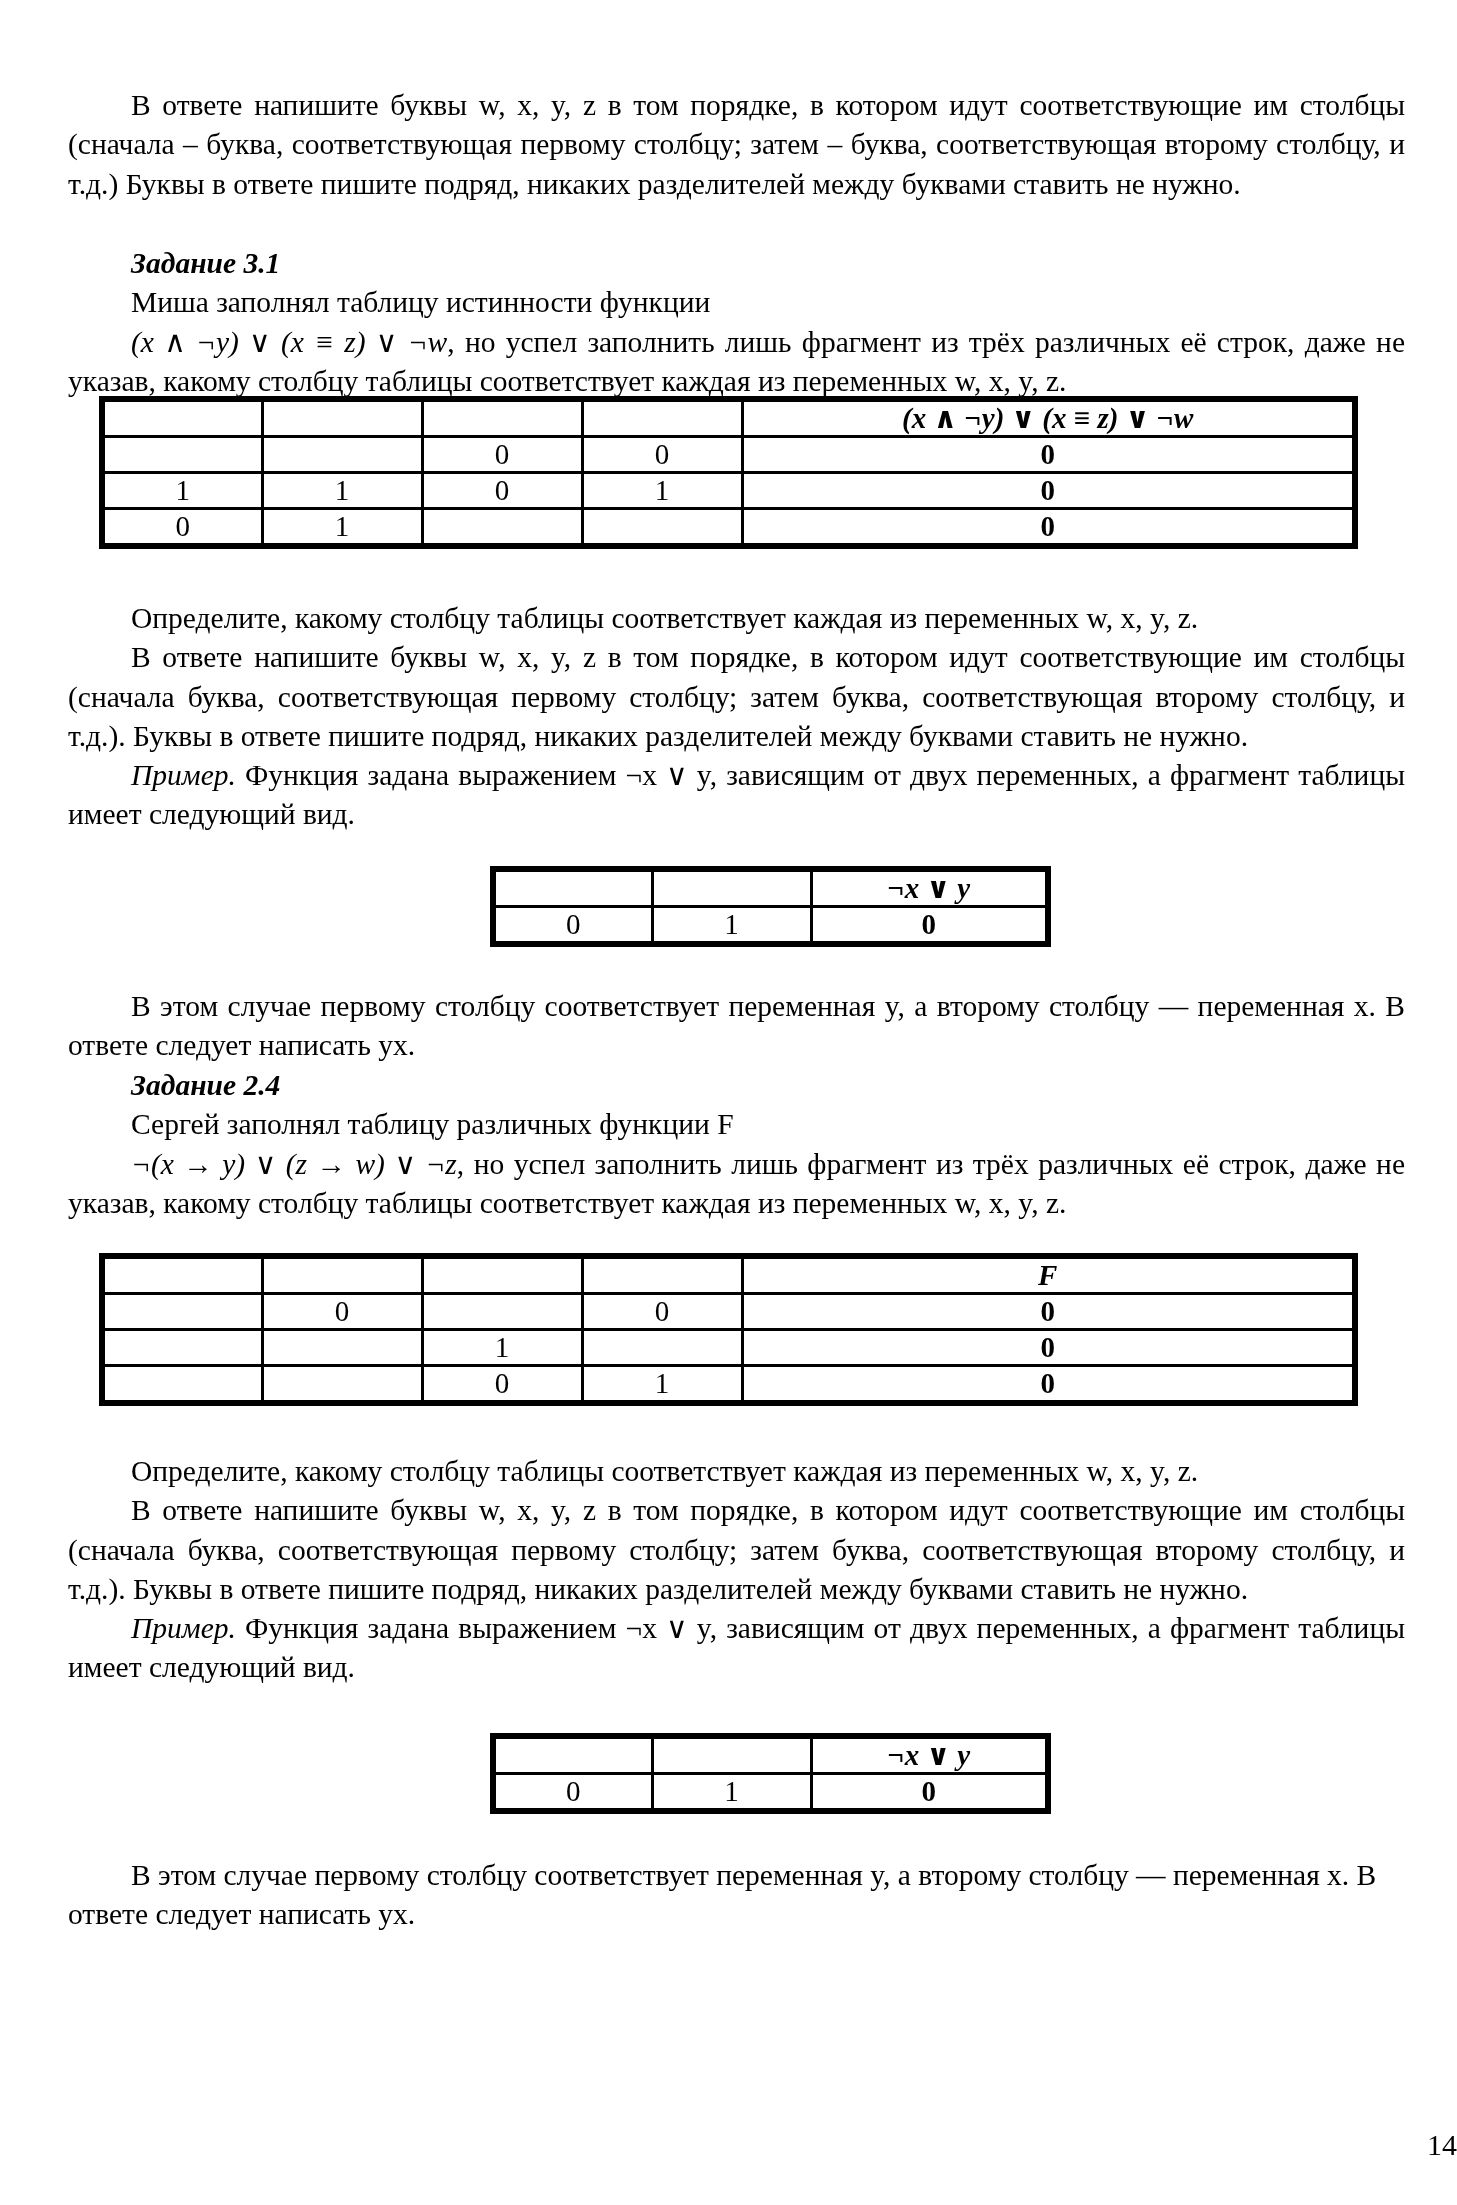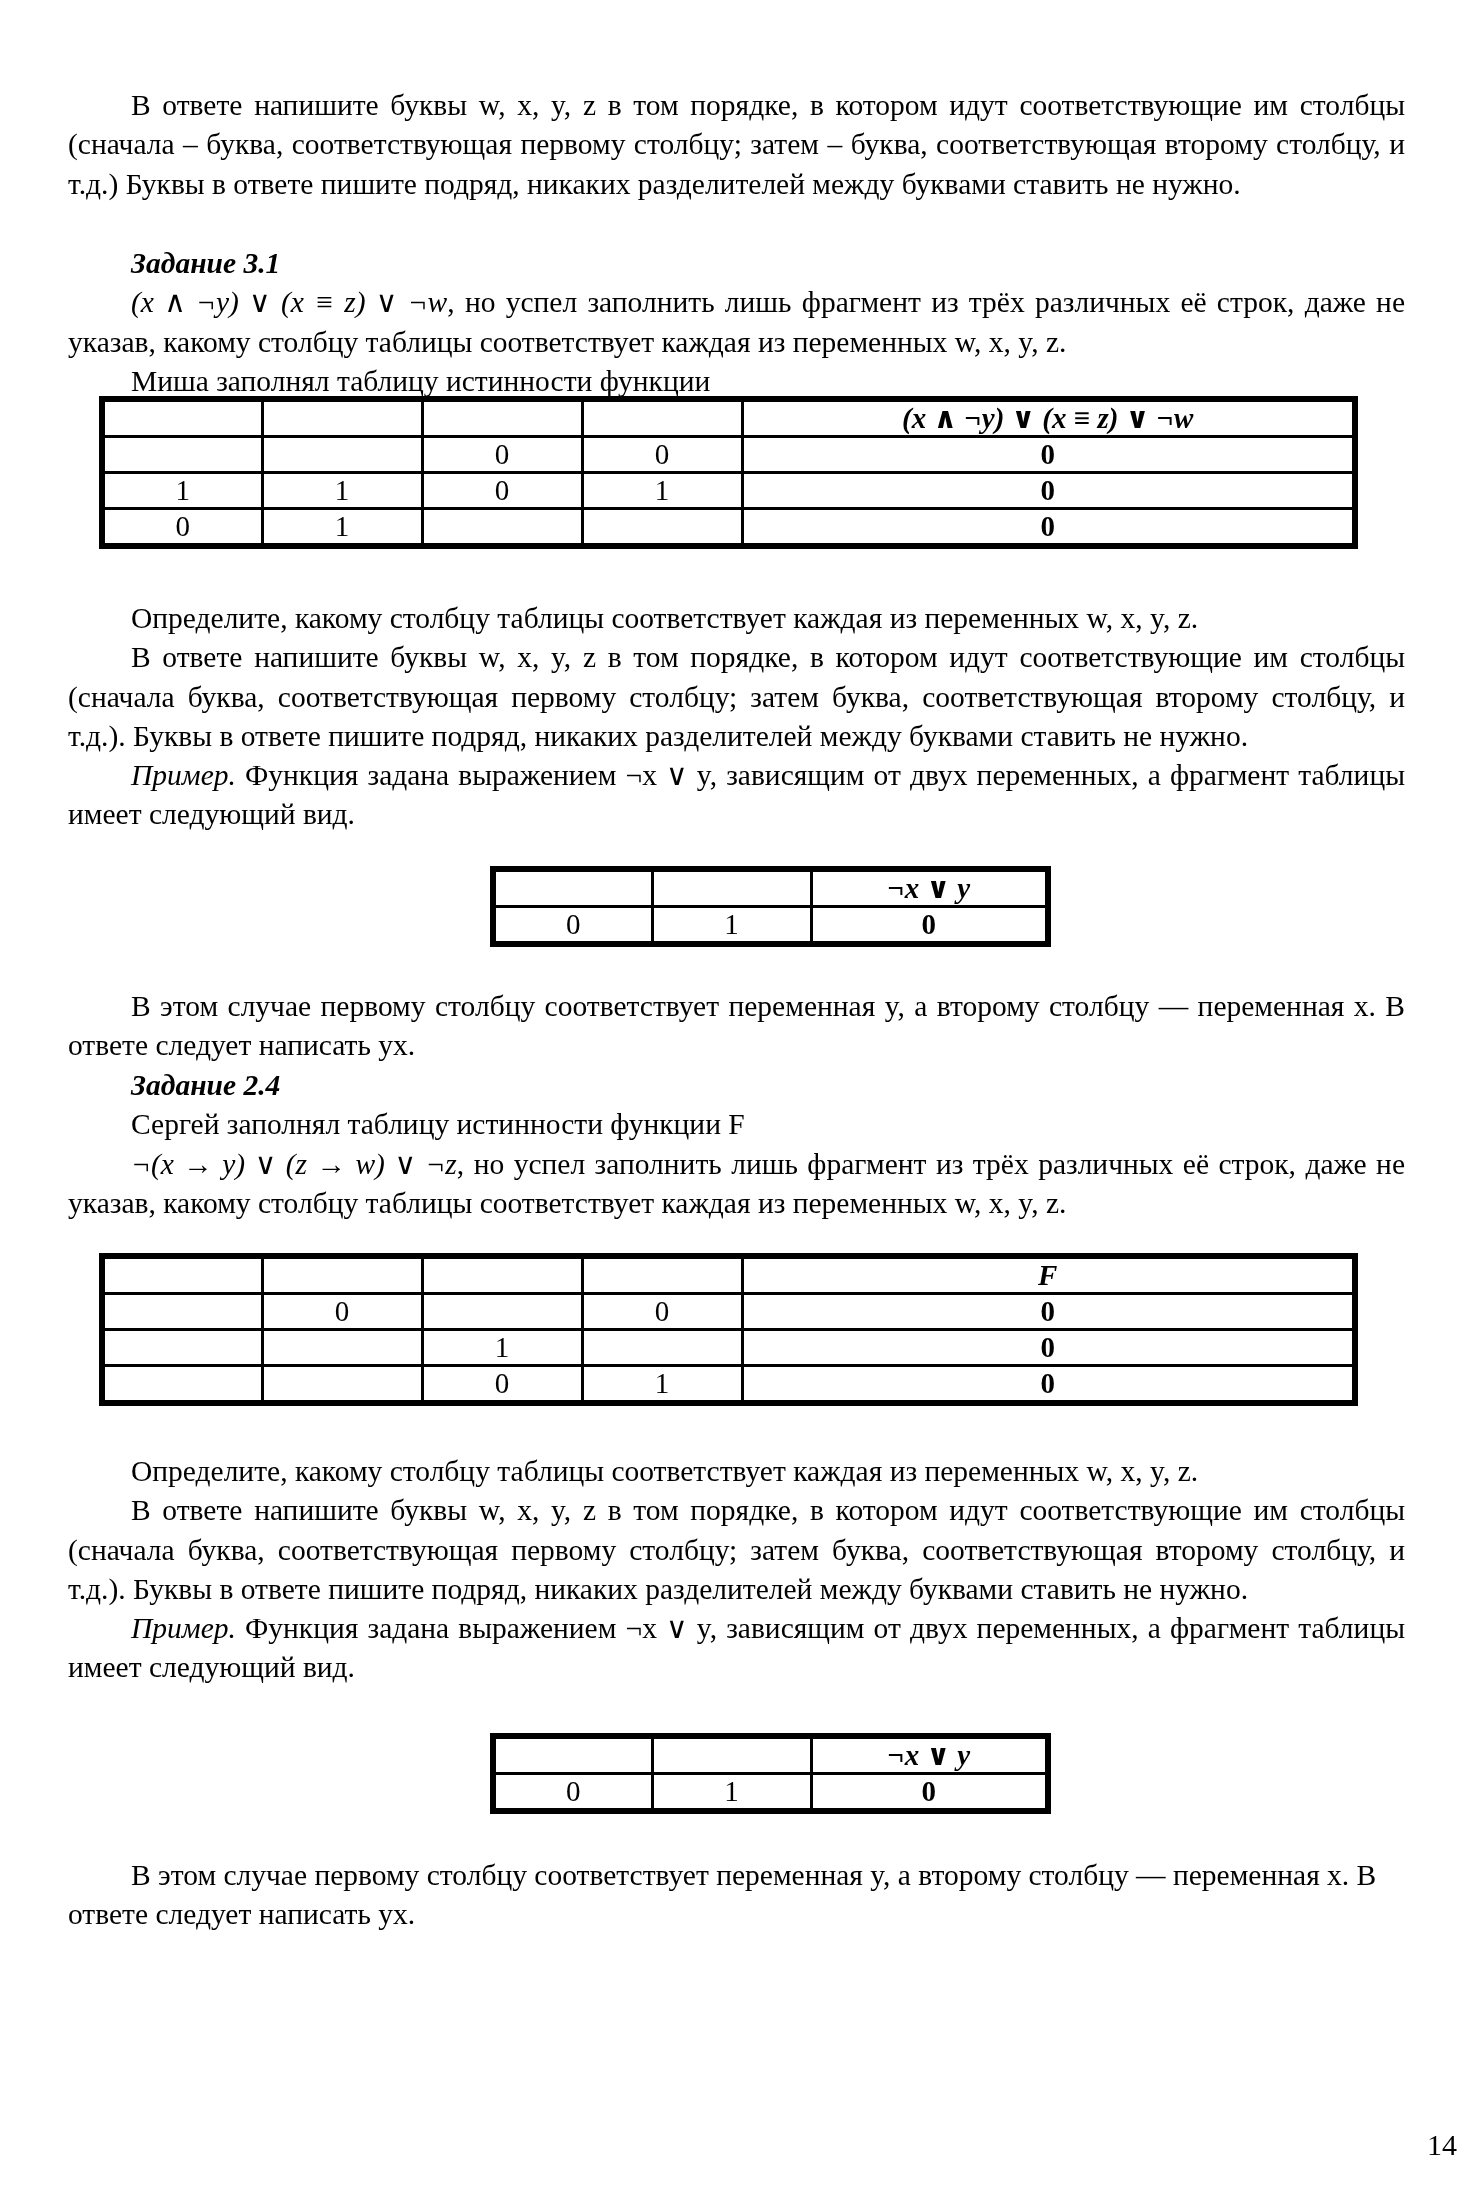--- a/index.html
+++ b/index.html
@@ -20,22 +20,22 @@
 </style>
 </head>
 <body>
 
 <div class="block" style="top:62px;">
   <p class="p indent">В ответе напишите буквы w, x, y, z в том порядке, в котором идут соответствующие им столбцы (сначала – буква, соответствующая первому столбцу; затем – буква, соответствующая второму столбцу, и т.д.) Буквы в ответе пишите подряд, никаких разделителей между буквами ставить  не нужно.</p>
 </div>
 
 <div class="block" style="top:220px;">
   <p class="heading">Задание 3.1</p>
+  <p class="p indent">Миша заполнял таблицу истинности функции</p>
   <p class="p indent"><span class="it">(x ∧ ¬y) ∨ (x ≡ z) ∨ ¬w</span><span>, но успел заполнить лишь фрагмент из трёх различных её строк, даже не указав, какому столбцу таблицы соответствует каждая из переменных w, x, y, z.</span></p>
-  <p class="p indent">Миша заполнял таблицу истинности функции</p>
 </div>
 
 <table class="tt outer big" style="top:396px;">
   <colgroup>
       <col style="width:160px">
       <col style="width:160px">
       <col style="width:160px">
       <col style="width:160px">
       <col>
     </colgroup>
@@ -96,21 +96,21 @@
   </tr>
 </tbody>
   </table>
 
 <div class="block" style="top:963px;">
   <p class="p indent">В этом случае первому столбцу соответствует переменная y, а второму столбцу — переменная x. В ответе следует написать yx.</p>
 </div>
 
 <div class="block" style="top:1042px;">
   <p class="heading">Задание 2.4</p>
-  <p class="p indent">Сергей заполнял таблицу истинности функции F</p>
+  <p class="p indent">Сергей заполнял таблицу различных функции F</p>
   <p class="p indent"><span class="it">¬(x → y) ∨ (z → w) ∨ ¬z</span><span>, но успел заполнить лишь фрагмент из трёх различных её строк, даже не указав, какому столбцу таблицы соответствует каждая из переменных w, x, y, z.</span></p>
 </div>
 
 <table class="tt outer big" style="top:1253px;">
   <colgroup>
       <col style="width:160px">
       <col style="width:160px">
       <col style="width:160px">
       <col style="width:160px">
       <col>

